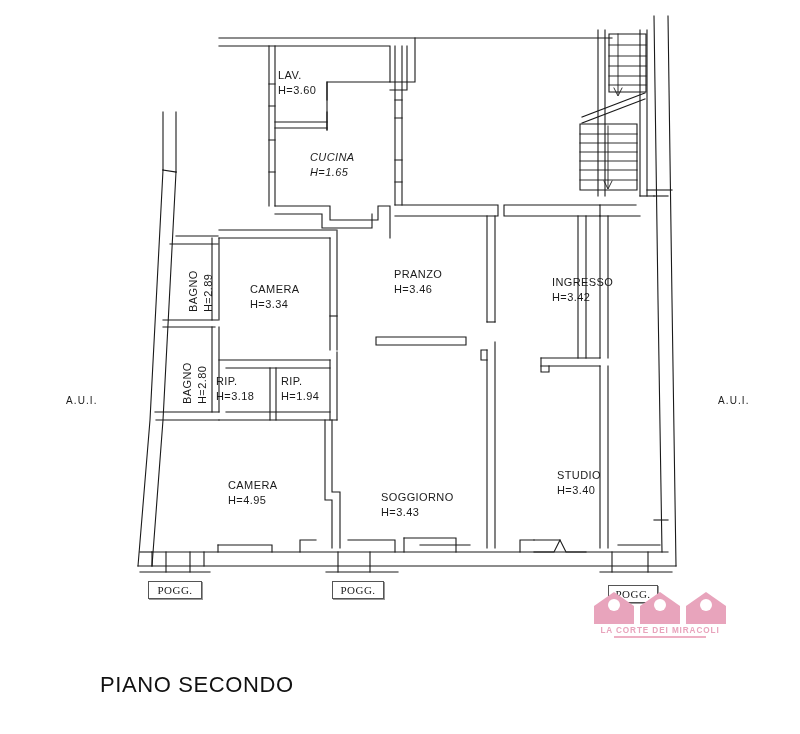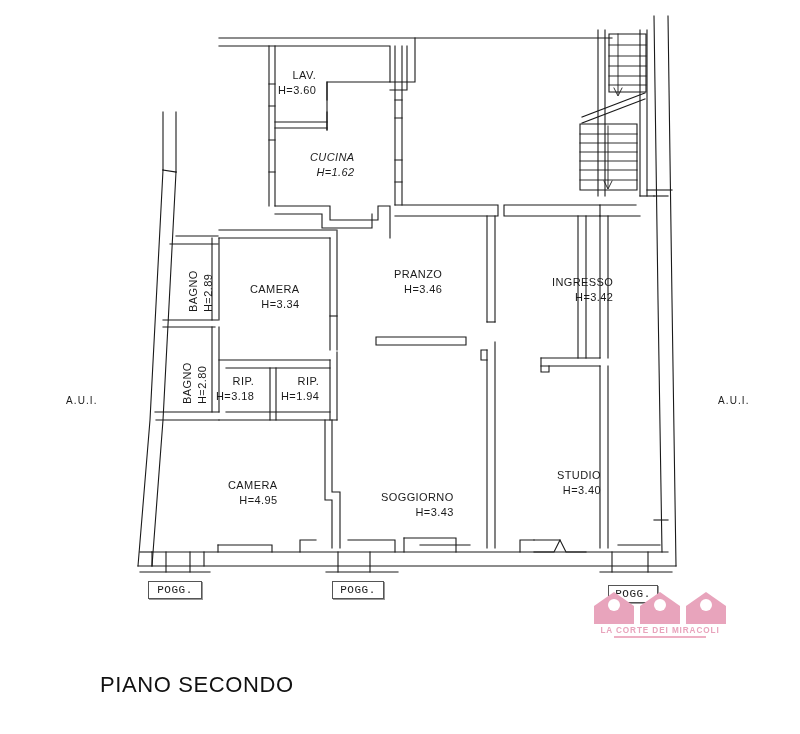--- a/index.html
+++ b/index.html
@@ -28,21 +28,21 @@
     height: 734px;
   }
   .room-label {
     position: absolute;
     font-family: "Liberation Sans", sans-serif;
     font-size: 11px;
     letter-spacing: 0.4px;
     color: #1a1a1a;
     white-space: nowrap;
     line-height: 1.35;
-    text-align: right;
+    text-align: left;
   }
   .room-label .rl-name { display: block; }
   .room-label .rl-height { display: block; }
   .room-label.rot {
     transform-origin: 0 0;
     transform: rotate(-90deg);
     text-align: left;
   }
   .side-label {
     position: absolute;
@@ -51,21 +51,21 @@
     letter-spacing: 1.1px;
     color: #1a1a1a;
     white-space: nowrap;
     margin-top: 35px;
   }
   .pogg-box {
     position: absolute;
     border: 1px solid #555;
     box-shadow: 1px 1px 0 #999;
     background: transparent;
-    font-family: Liberation Mono, monospace;
+    font-family: Liberation Serif, serif;
     font-size: 11px;
     letter-spacing: 0.5px;
     color: #1a1a1a;
     display: flex;
     align-items: center;
     justify-content: center;
     box-sizing: border-box;
   }
   #plan-title {
     position: absolute;
@@ -271,21 +271,21 @@
     </g>
   </svg>
 
   <div class="room-label" style="left:278px; top:68px;">
     <span class="rl-name">LAV.</span>
     <span class="rl-height">H=3.60</span>
   </div>
 
   <div class="room-label" style="left:310px; top:150px;font-style:italic;">
     <span class="rl-name">CUCINA</span>
-    <span class="rl-height">H=1.62</span>
+    <span class="rl-height">H=1.65</span>
   </div>
 
   <div class="room-label rot" style="left:186px; top:312px;">
     <span class="rl-name">BAGNO</span>
     <span class="rl-height">H=2.89</span>
   </div>
 
   <div class="room-label rot" style="left:180px; top:404px;">
     <span class="rl-name">BAGNO</span>
     <span class="rl-height">H=2.80</span>

